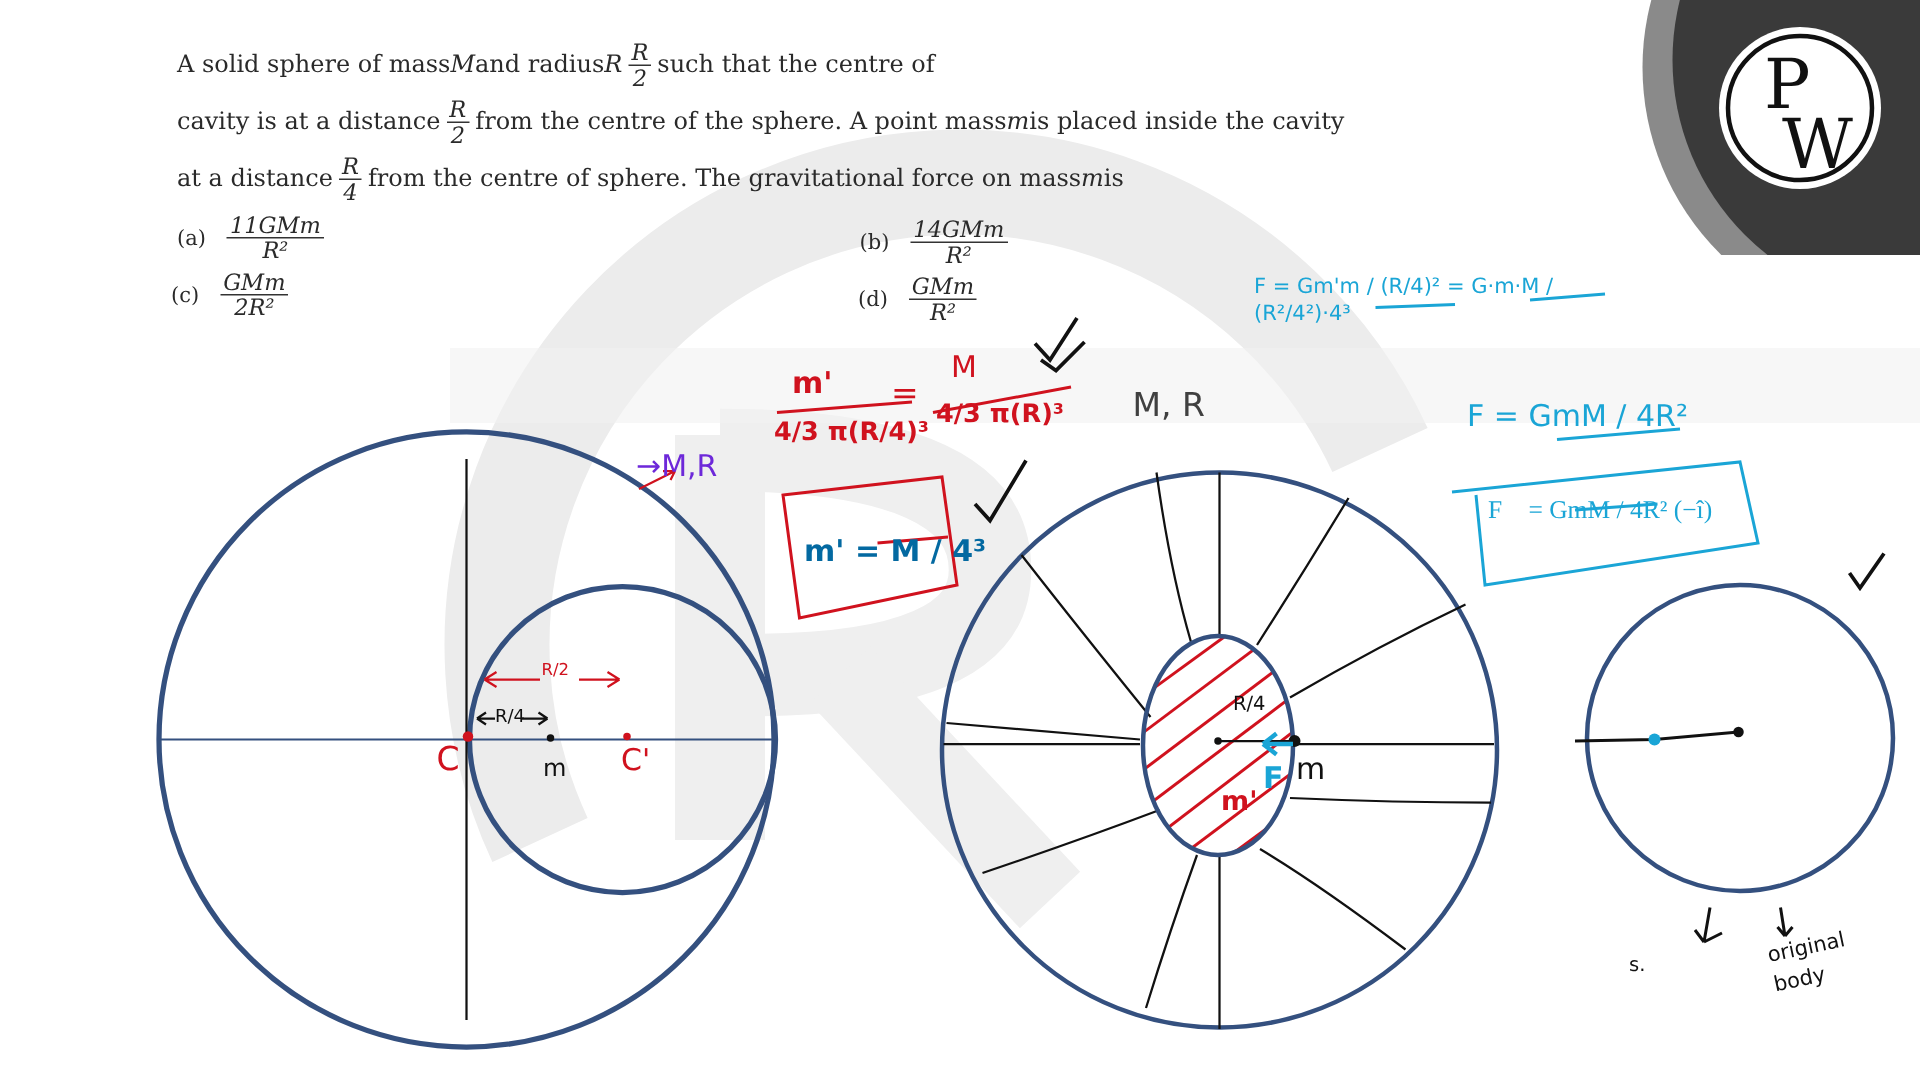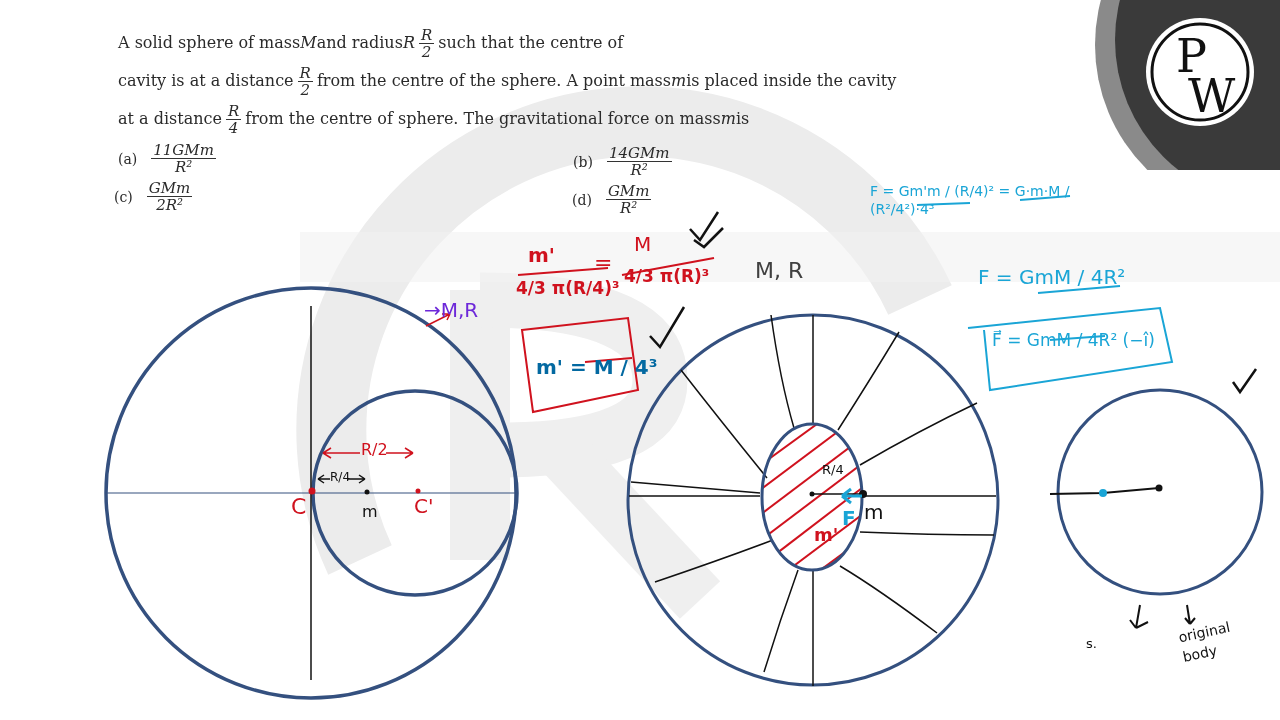--- a/index.html
+++ b/index.html
@@ -194,28 +194,28 @@
 
   <div style="position:absolute;left:424px;top:298px;color:#6d28d9;font-size:20px;">→M,R</div>
   <div style="position:absolute;left:528px;top:243px;color:#d0121e;font-size:20px;font-weight:bold;">m'</div>
   <div style="position:absolute;left:516px;top:278px;color:#d0121e;font-size:17px;font-weight:bold;">4/3 π(R/4)³</div>
   <div style="position:absolute;left:594px;top:250px;color:#d0121e;font-size:22px;">=</div>
   <div style="position:absolute;left:634px;top:232px;color:#d0121e;font-size:20px;">M</div>
   <div style="position:absolute;left:624px;top:266px;color:#d0121e;font-size:17px;font-weight:bold;">4/3 π(R)³</div>
   <div style="position:absolute;left:536px;top:355px;color:#0369a1;font-size:20px;font-weight:bold;">m' = M / 4³</div>
   <div style="position:absolute;left:291px;top:494px;color:#d0121e;font-size:22px;">C</div>
   <div style="position:absolute;left:414px;top:494px;color:#d0121e;font-size:20px;">C'</div>
-  <div style="position:absolute;left:361px;top:440px;color:#d0121e;font-size:16px;">R/2</div>
+  <div style="position:absolute;left:361px;top:440px;color:#d0121e;font-size:11px;">R/2</div>
   <div style="position:absolute;left:330px;top:470px;color:#111;font-size:12px;">R/4</div>
   <div style="position:absolute;left:362px;top:502px;color:#111;font-size:16px;">m</div>
   <div style="position:absolute;left:755px;top:258px;color:#404040;font-size:22px;">M, R</div>
   <div style="position:absolute;left:822px;top:462px;color:#111;font-size:13px;">R/4</div>
   <div style="position:absolute;left:864px;top:500px;color:#111;font-size:20px;">m</div>
   <div style="position:absolute;left:814px;top:524px;color:#d0121e;font-size:18px;font-weight:bold;">m'</div>
   <div style="position:absolute;left:842px;top:506px;color:#1aa5d6;font-size:20px;font-weight:bold;">F</div>
 
-  <div style="position:absolute;left:870px;top:182px;color:#1aa5d6;font-size:14px;width:260px;line-height:18px;">F = Gm'm / (R/4)² = G·m·M / (R²/4²)·4³</div>
+  <div style="position:absolute;left:836px;top:182px;color:#1aa5d6;font-size:14px;width:260px;line-height:18px;">F = Gm'm / (R/4)² = G·m·M / (R²/4²)·4³</div>
   <div style="position:absolute;left:978px;top:265px;color:#1aa5d6;font-size:20px;">F = GmM / 4R²</div>
-  <div style="position:absolute;left:992px;top:330px;color:#1aa5d6;font-size:17px;">F⃗ = GmM / 4R² (−î)</div>
+  <div style="position:absolute;left:992px;top:330px;color:#1aa5d6;font-size:17px;font-family:Liberation Serif, serif;">F⃗ = GmM / 4R² (−î)</div>
 
   <div style="position:absolute;left:1086px;top:636px;color:#111;font-size:13px;">s.</div>
   <div style="position:absolute;left:1180px;top:620px;color:#111;font-size:14px;width:70px;line-height:20px;transform:rotate(-12deg);">original body</div>
 </div>
 
 </body></html>

